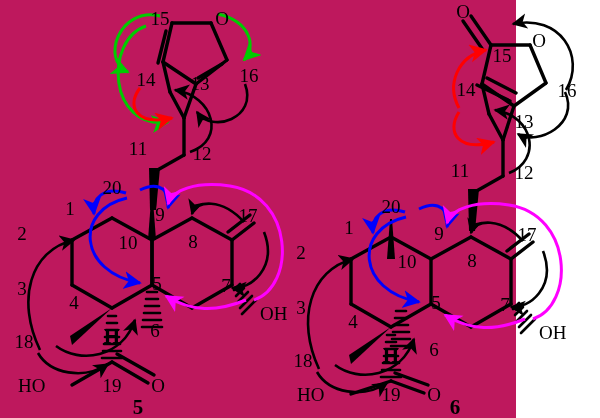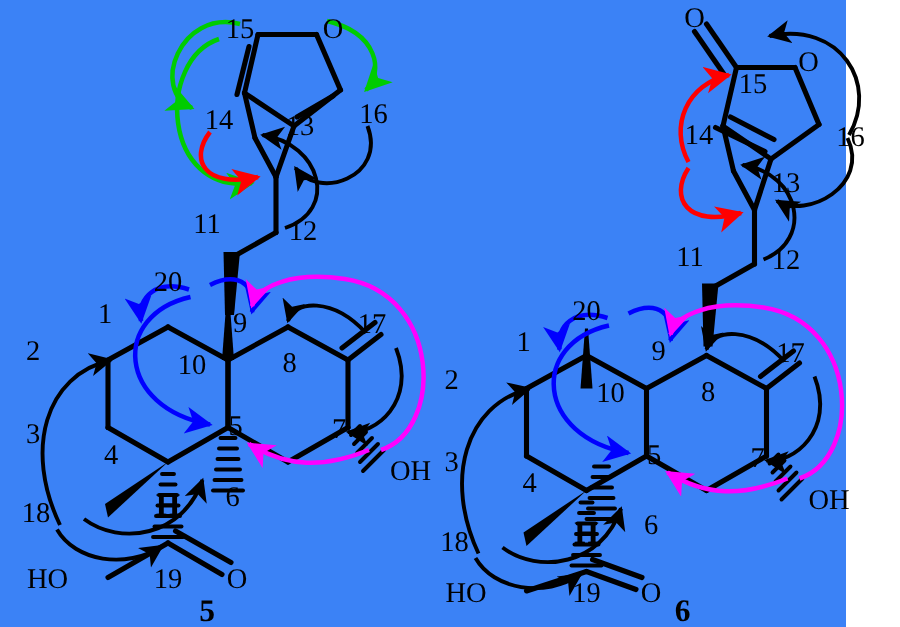--- a/index.html
+++ b/index.html
@@ -1,17 +1,17 @@
 <!DOCTYPE html>
 <html><head>
 <meta charset="utf-8">
 <style>
   html,body{margin:0;padding:0;background:#fff;}
   body{width:600px;height:418px;font-family:"Liberation Serif",serif;overflow:hidden;}
-  #stage{position:relative;width:564px;height:418px;background:#3b82f6;text-decoration:underline;}
+  #stage{position:relative;width:516px;height:418px;background:#be185d;text-decoration:underline;}
   svg{display:block;}
   .lbl{font-family:"Liberation Serif",serif;font-size:19px;fill:#000;}
   .lbl-b{font-family:"Liberation Serif",serif;font-size:21px;font-weight:bold;fill:#000;}
   .cpd{font-family:"Liberation Serif",serif;font-size:21px;font-weight:bold;fill:#000;}
 </style>
 </head>
 <body>
 
 <div id="stage">
 <svg width="600" height="418" viewBox="0 0 600 418">

